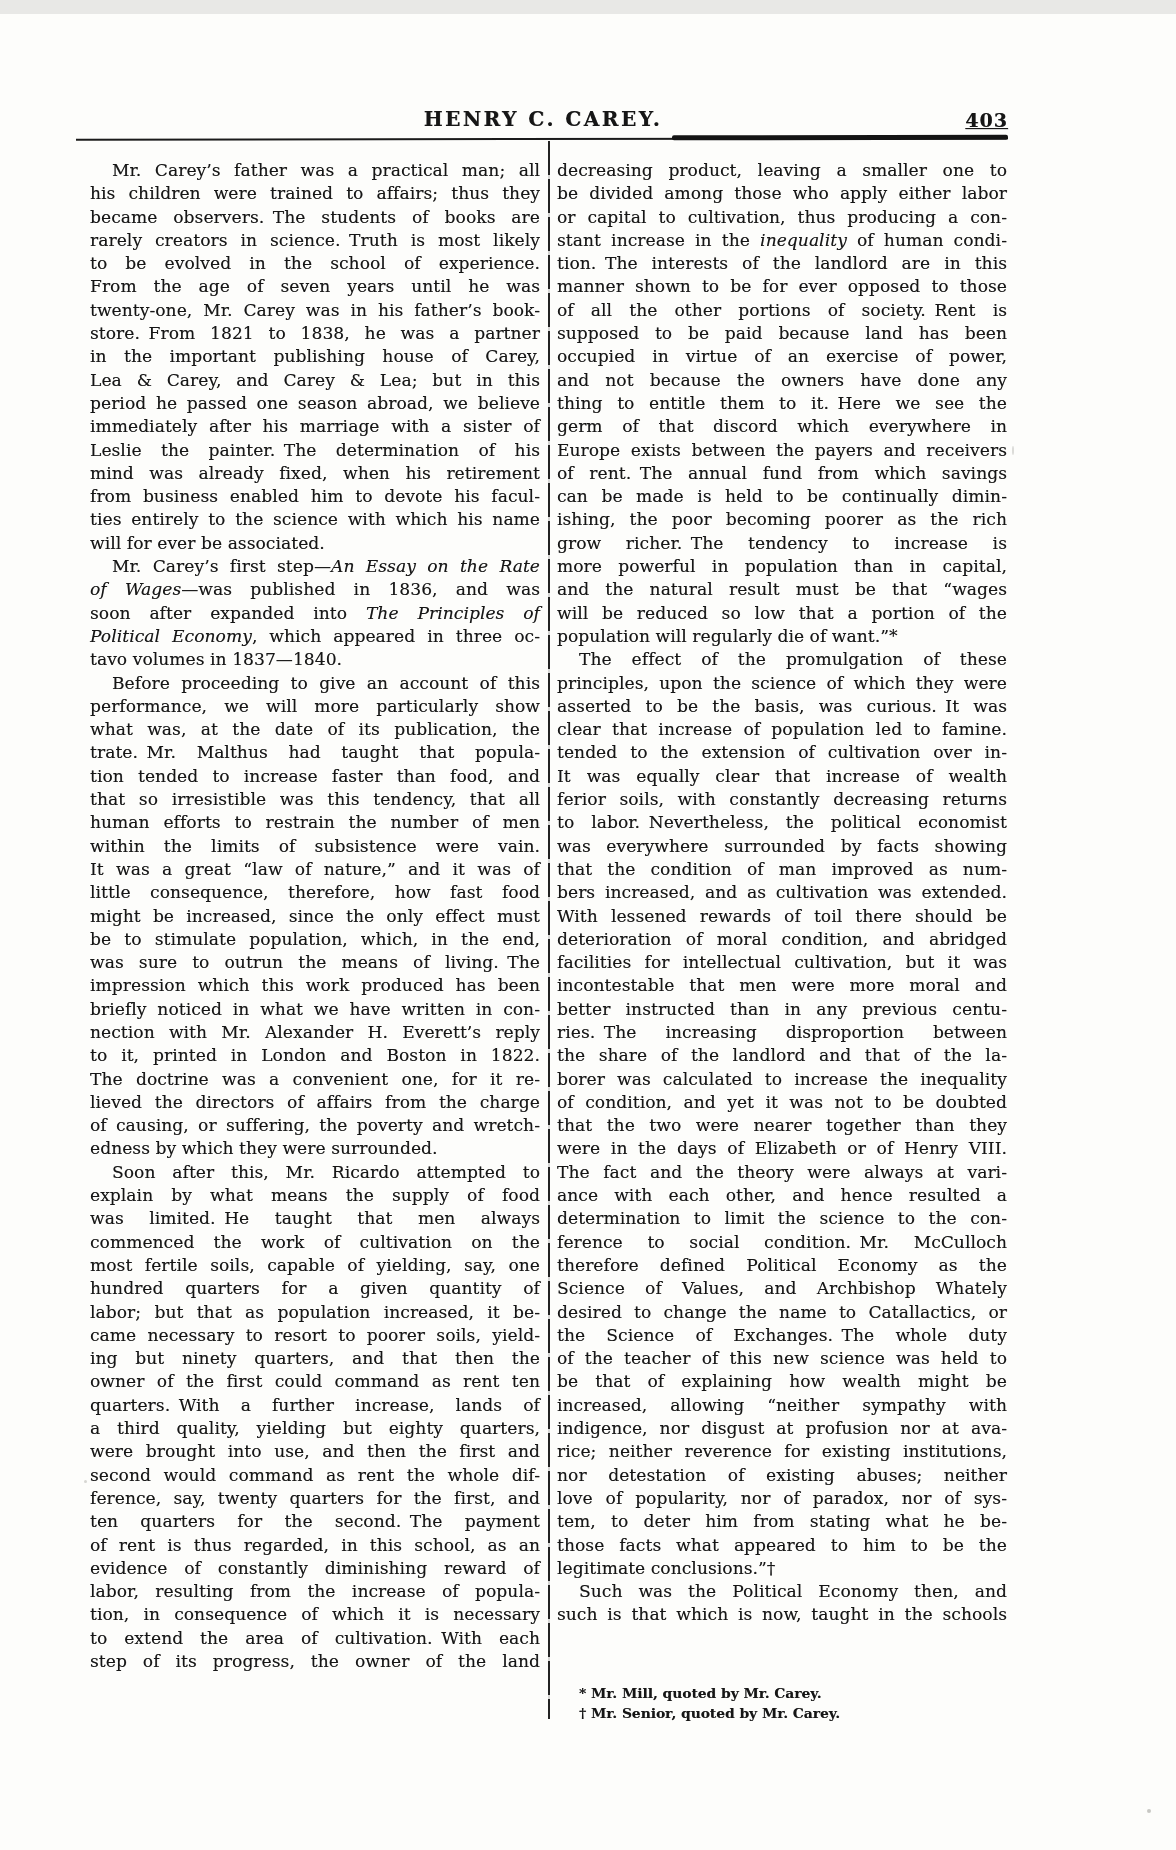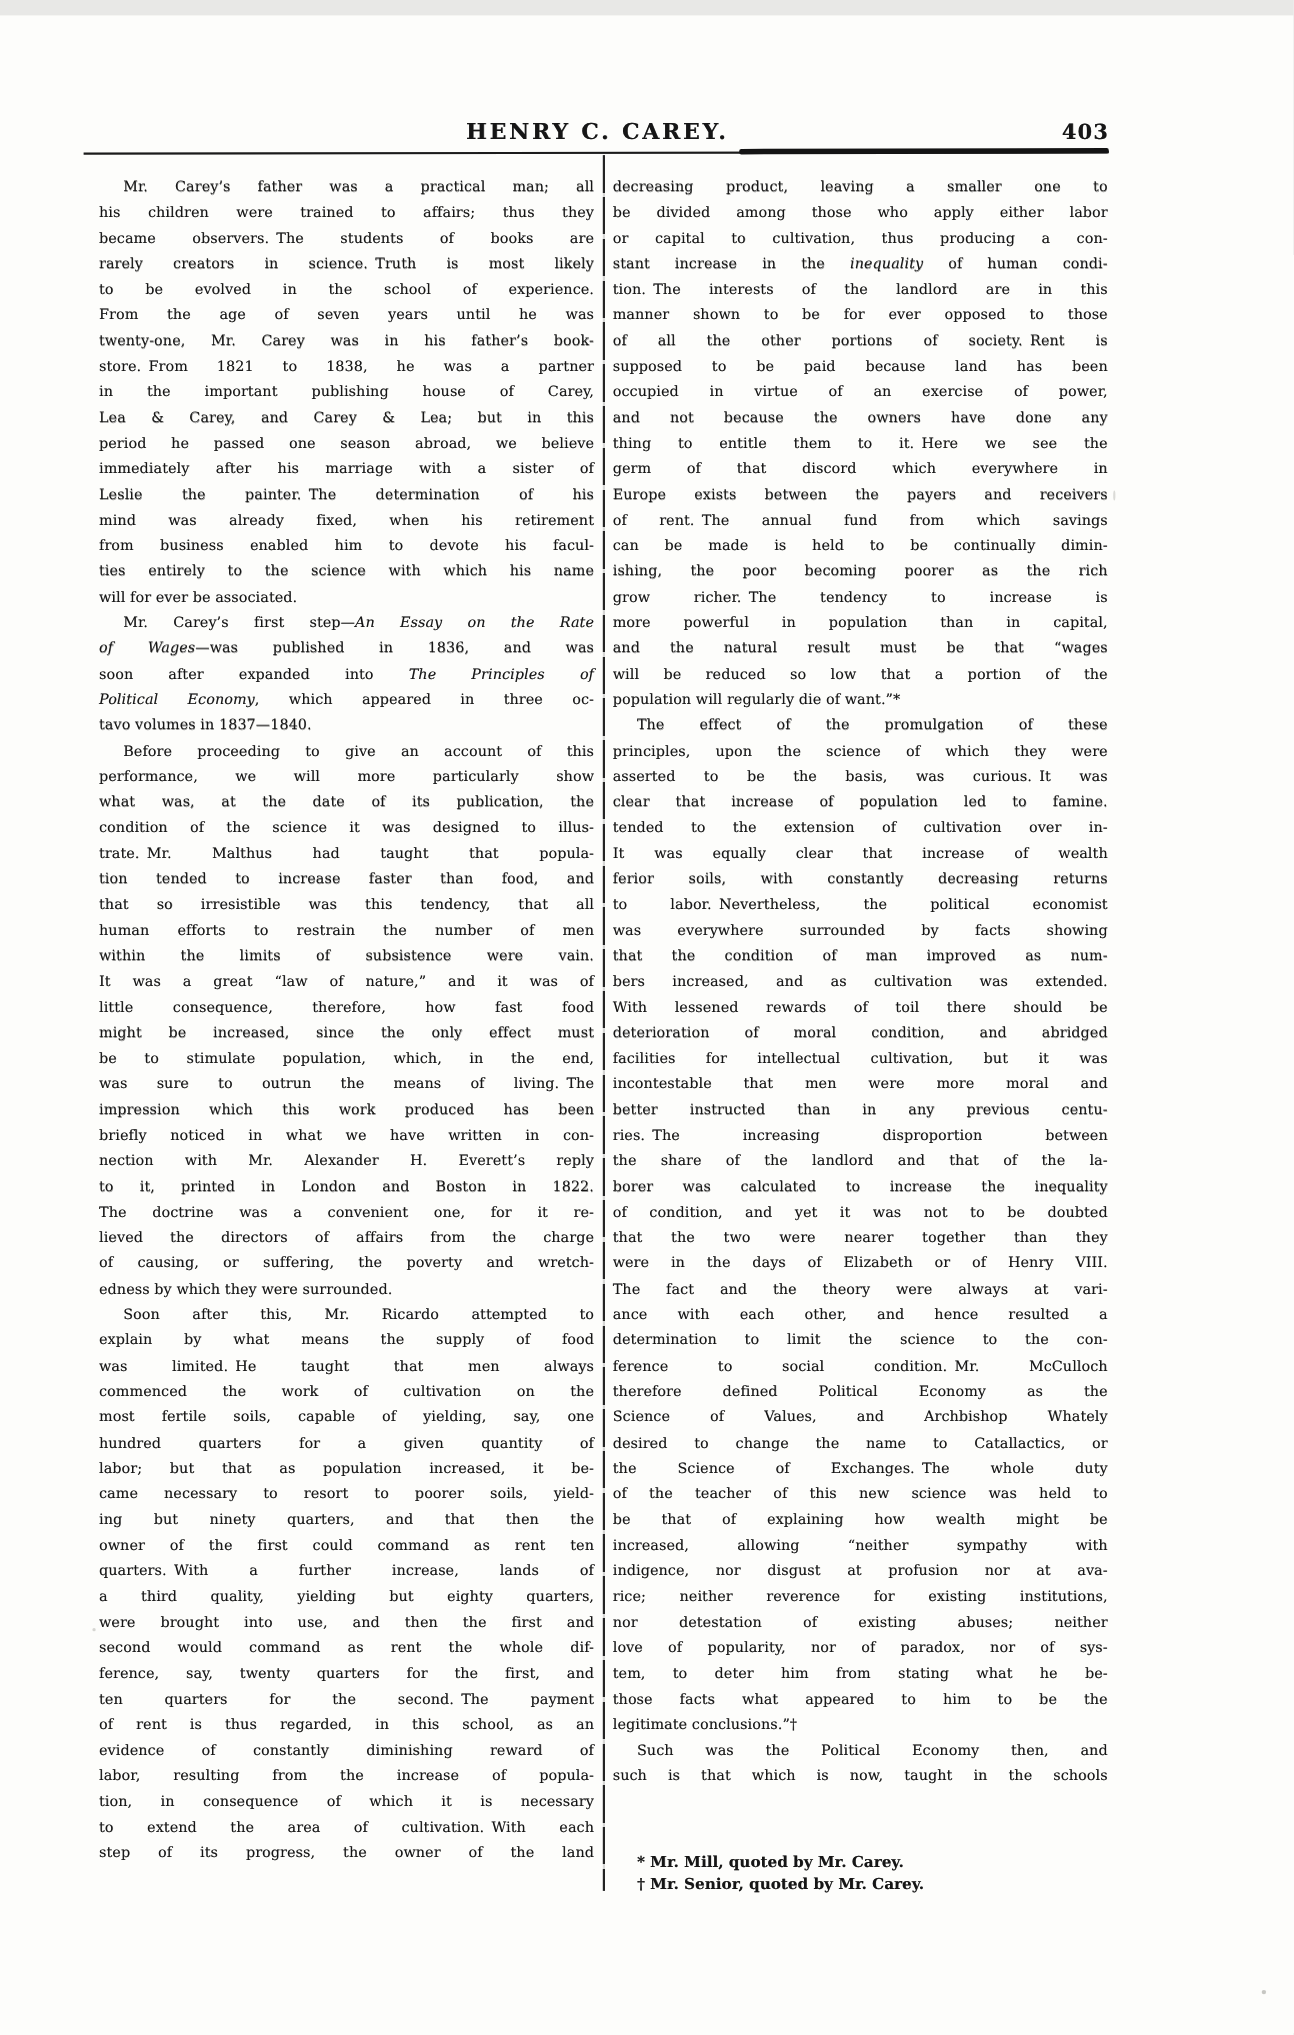--- a/index.html
+++ b/index.html
@@ -21,20 +21,21 @@
     letter-spacing: 2.5px;
     text-shadow: 0.3px 0.3px 0.4px rgba(10,10,10,0.55);
     white-space: nowrap;
   }
   .page-number {
     position: absolute;
     top: 95px; right: 168px;
     font-size: 19px; font-weight: bold;
     letter-spacing: 1px;
     text-shadow: 0.3px 0.3px 0.4px rgba(10,10,10,0.55);
+    text-decoration: underline;
   }
   .header-rule {
     position: absolute;
     top: 124px; left: 76px; width: 932px; height: 2px;
     background: #1b1b1b;
     transform: rotate(-0.08deg);
   }
   .header-rule-thick {
     position: absolute;
     top: 121px; left: 672px; width: 336px; height: 5px;
@@ -46,21 +47,21 @@
     position: absolute;
     top: 127px; left: 548px; width: 2px; height: 1578px;
     background: repeating-linear-gradient(180deg,
       #232323 0px, #232323 34px,
       rgba(35,35,35,0.18) 34px, rgba(35,35,35,0.18) 38px);
   }
   .col {
     position: absolute;
     top: 145px;
     width: 450px;
-    font-size: 13px;
+    font-size: 17px;
     line-height: 23.3px;
     letter-spacing: 0.1px;
     text-shadow: 0.25px 0.25px 0.35px rgba(15,15,15,0.45);
   }
   .col-left  { left: 90px;  }
   .col-right { left: 557px; }
   .ln { text-align: justify; text-align-last: justify; }
   .ln.first { padding-left: 22px; }
   .ln.end { text-align-last: left; }
   .ln em { font-style: italic; }
@@ -119,21 +120,20 @@
         <div class="ln first"><span>Mr. Carey’s first step—</span><em>An Essay on the Rate</em></div>
         <div class="ln"><em>of Wages</em><span>—was published in 1836, and was</span></div>
         <div class="ln"><span>soon after expanded into </span><em>The Principles of</em></div>
         <div class="ln"><em>Political Economy</em><span>, which appeared in three oc-</span></div>
         <div class="ln end">tavo volumes in 1837—1840.</div>
       </div>
       <div>
         <div class="ln first">Before proceeding to give an account of this</div>
         <div class="ln">performance, we will more particularly show</div>
         <div class="ln">what was, at the date of its publication, the</div>
-        <div class="ln">condition of the science it was designed to illus-</div>
         <div class="ln">trate. Mr. Malthus had taught that popula-</div>
         <div class="ln">tion tended to increase faster than food, and</div>
         <div class="ln">that so irresistible was this tendency, that all</div>
         <div class="ln">human efforts to restrain the number of men</div>
         <div class="ln">within the limits of subsistence were vain.</div>
         <div class="ln">It was a great “law of nature,” and it was of</div>
         <div class="ln">little consequence, therefore, how fast food</div>
         <div class="ln">might be increased, since the only effect must</div>
         <div class="ln">be to stimulate population, which, in the end,</div>
         <div class="ln">was sure to outrun the means of living. The</div>

